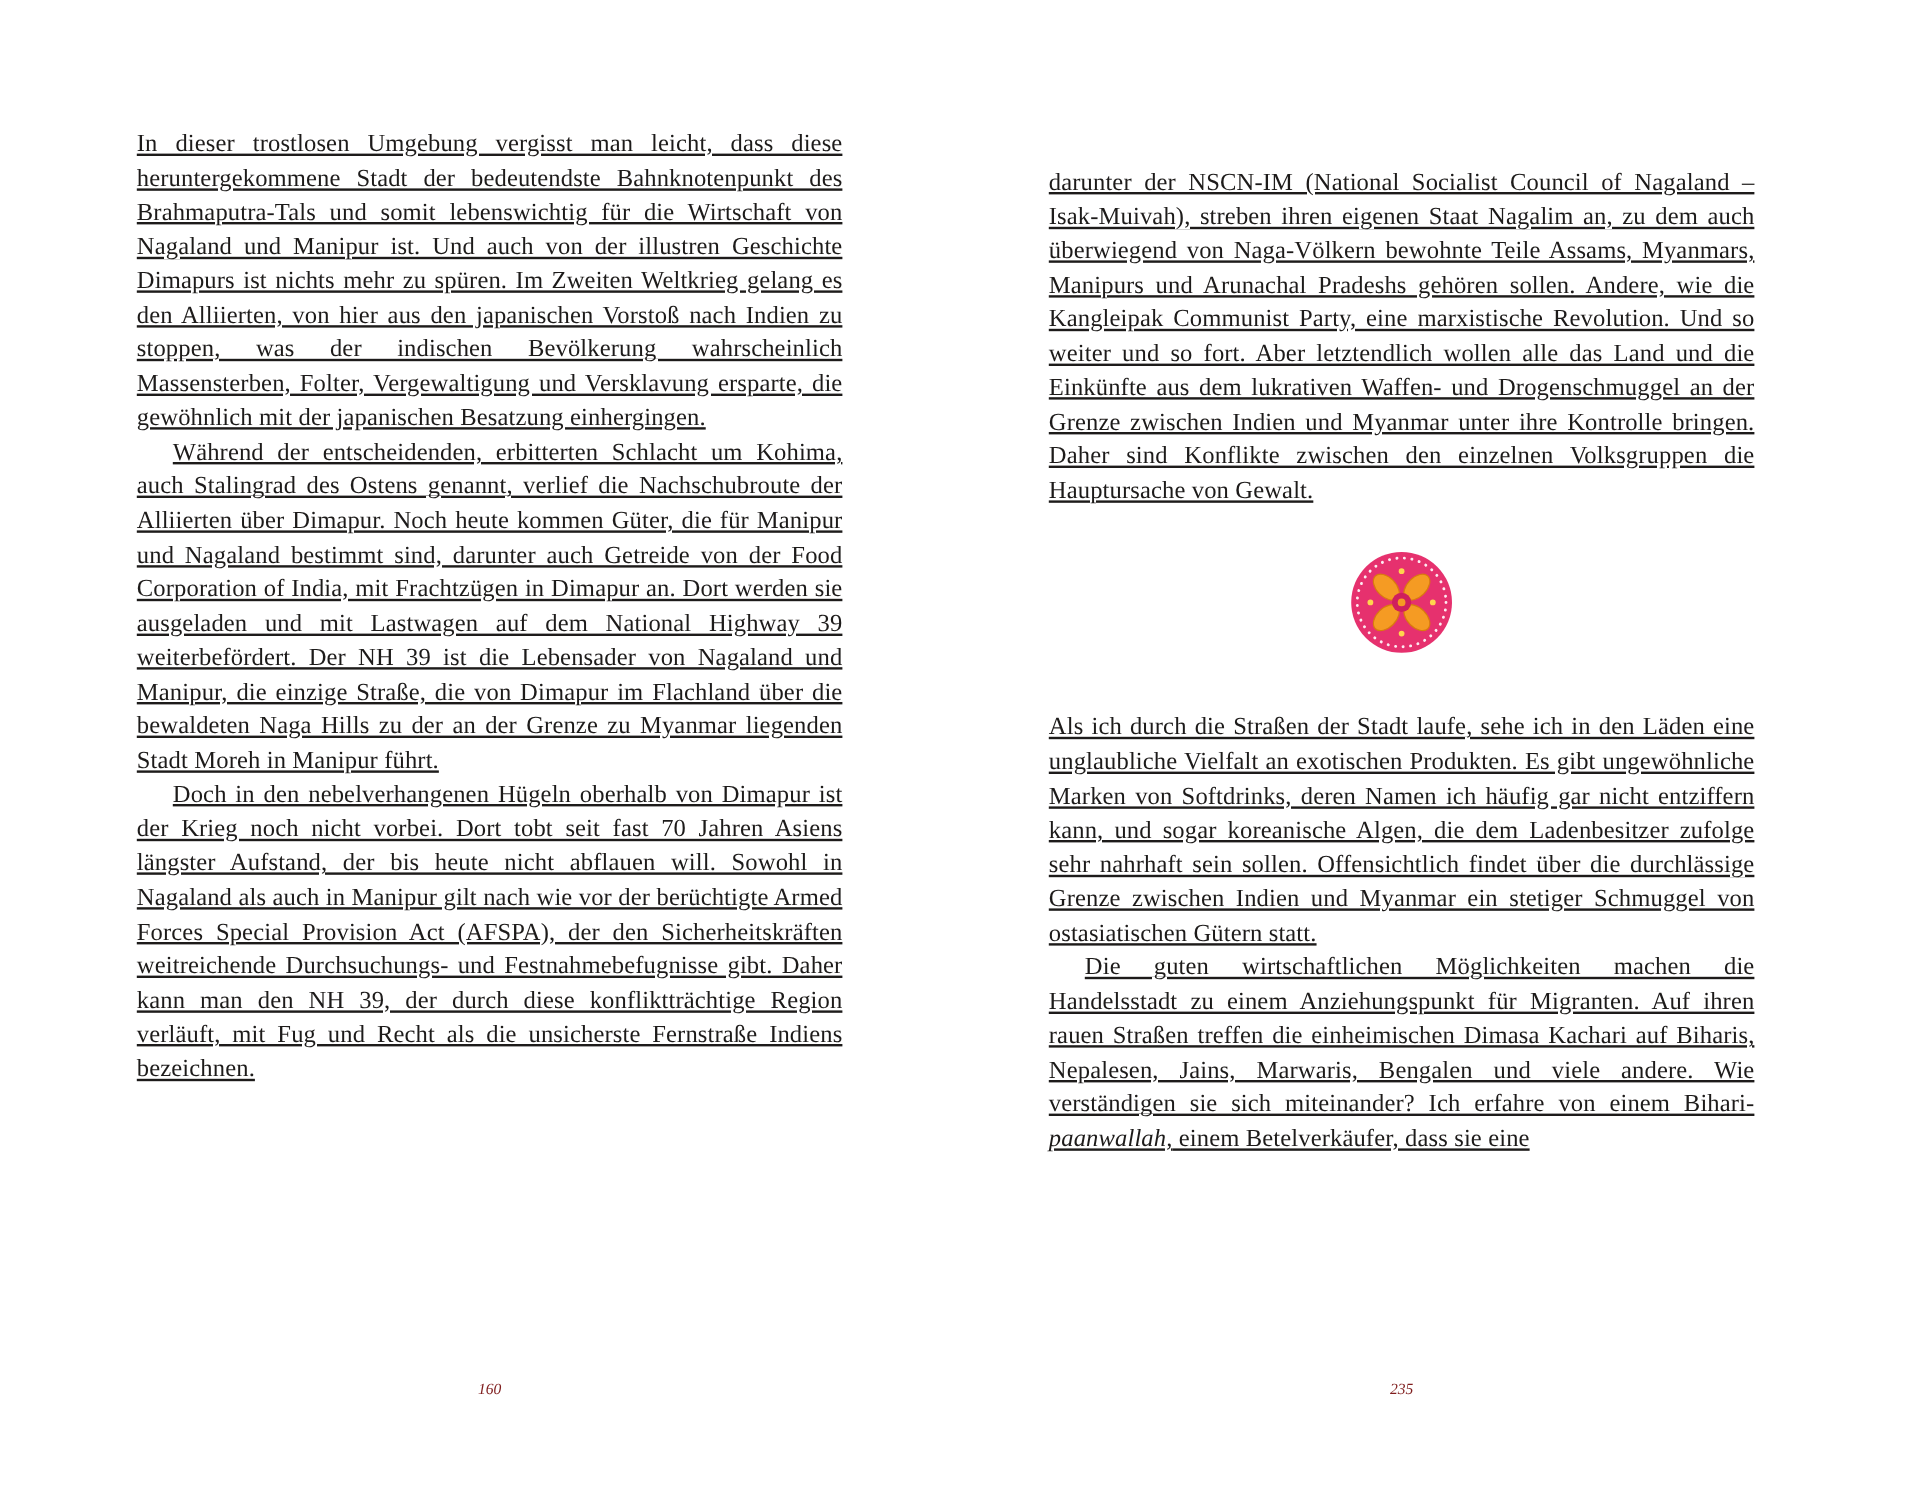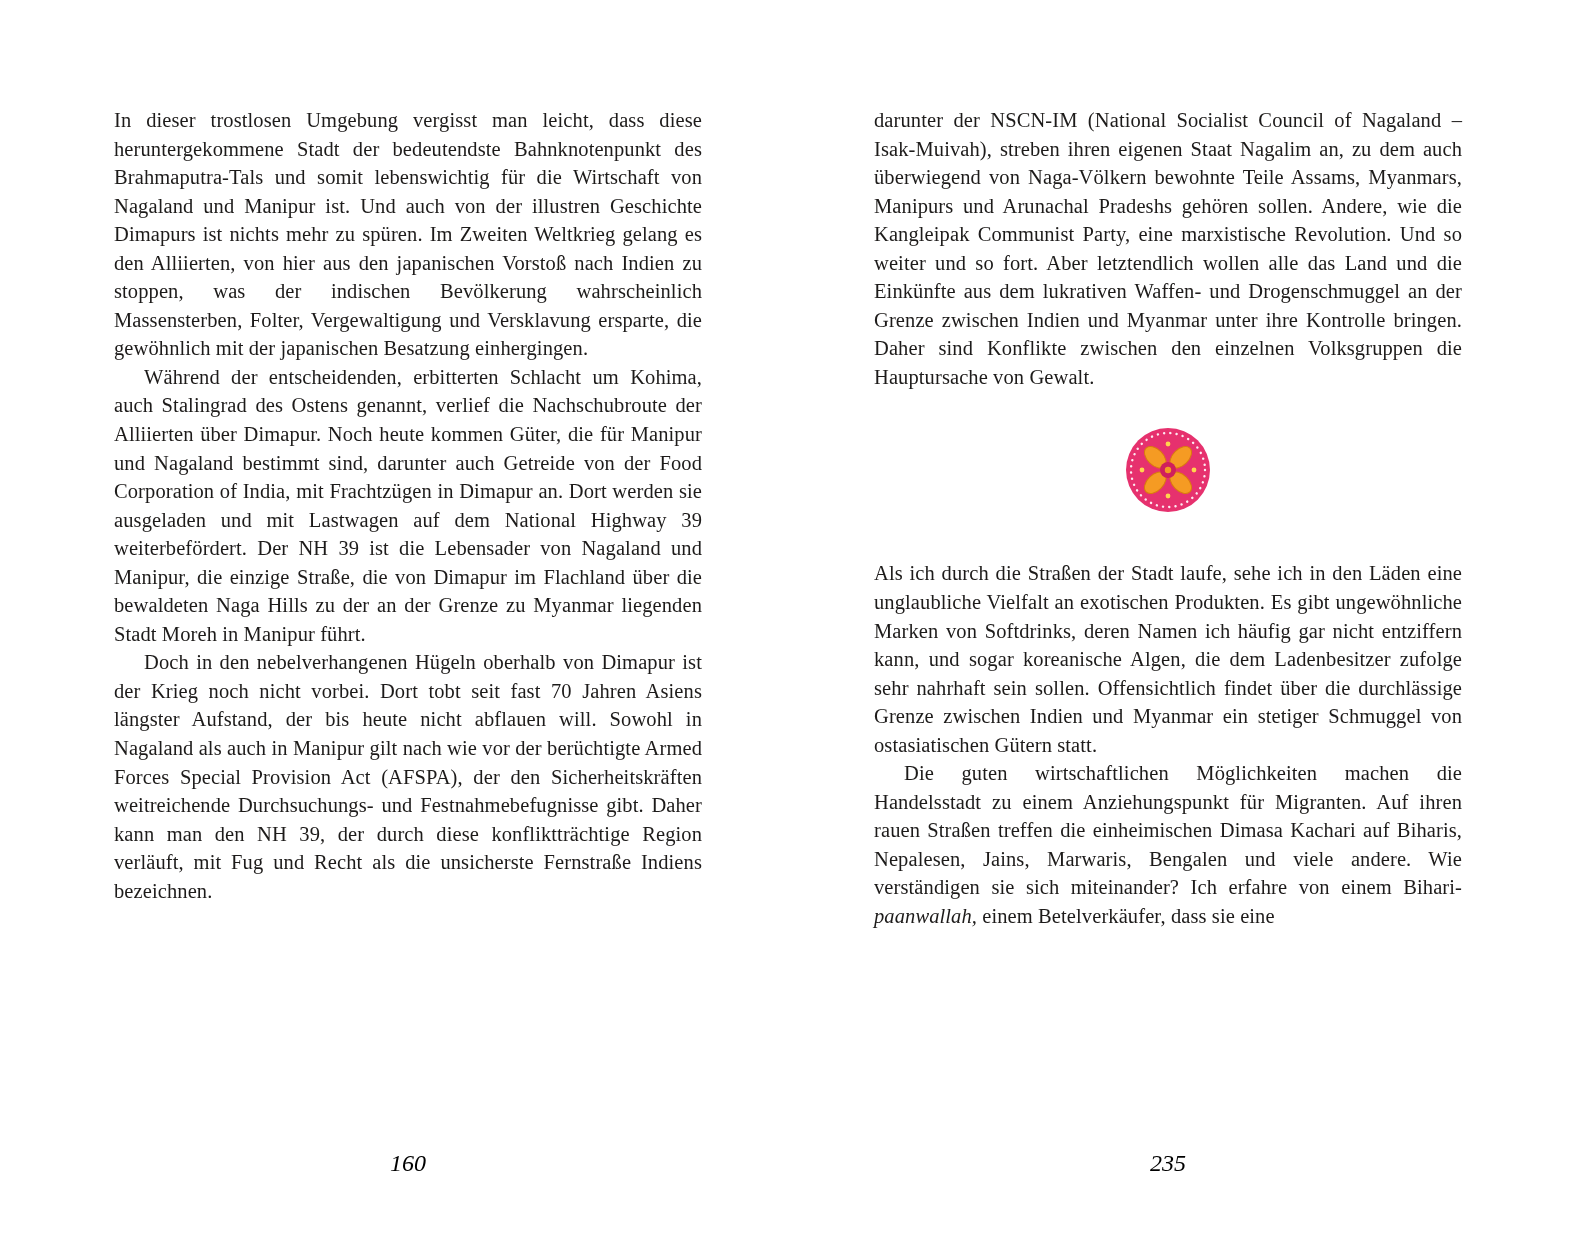--- a/index.html
+++ b/index.html
@@ -16,39 +16,40 @@
     height: 1240px;
     font-family: "Liberation Serif", serif;
     color: #1d1b1a;
   }
   .page-text {
     position: absolute;
     top: 106px;
     width: 588px;
   }
   .page-text.left  { left: 114px; }
-  .page-text.right { left: 874px; }
+  .page-text.right { left: 874px; margin-top: 32px; }
   .page-text p {
     margin: 0;
     font-size: 20.5px;
     line-height: 28.55px;
     text-align: justify;
     hyphens: auto;
     letter-spacing: 0.1px;
+    text-decoration: underline;
   }
   .page-text p.indent { text-indent: 30px; }
   .italic { font-style: italic; }
   .page-number {
     position: absolute;
     top: 1150px;
     width: 588px;
     text-align: center;
-    font-size: 24px;
+    font-size: 13px;
     font-style: italic;
-    color: #000000;
+    color: #7f1d1d;
   }
   .page-number.left  { left: 114px; }
   .page-number.right { left: 874px; }
   .ornament-wrap {
     width: 86px;
     margin: 36px auto 42px auto;
   }
 </style>
 </head>
 <body>

